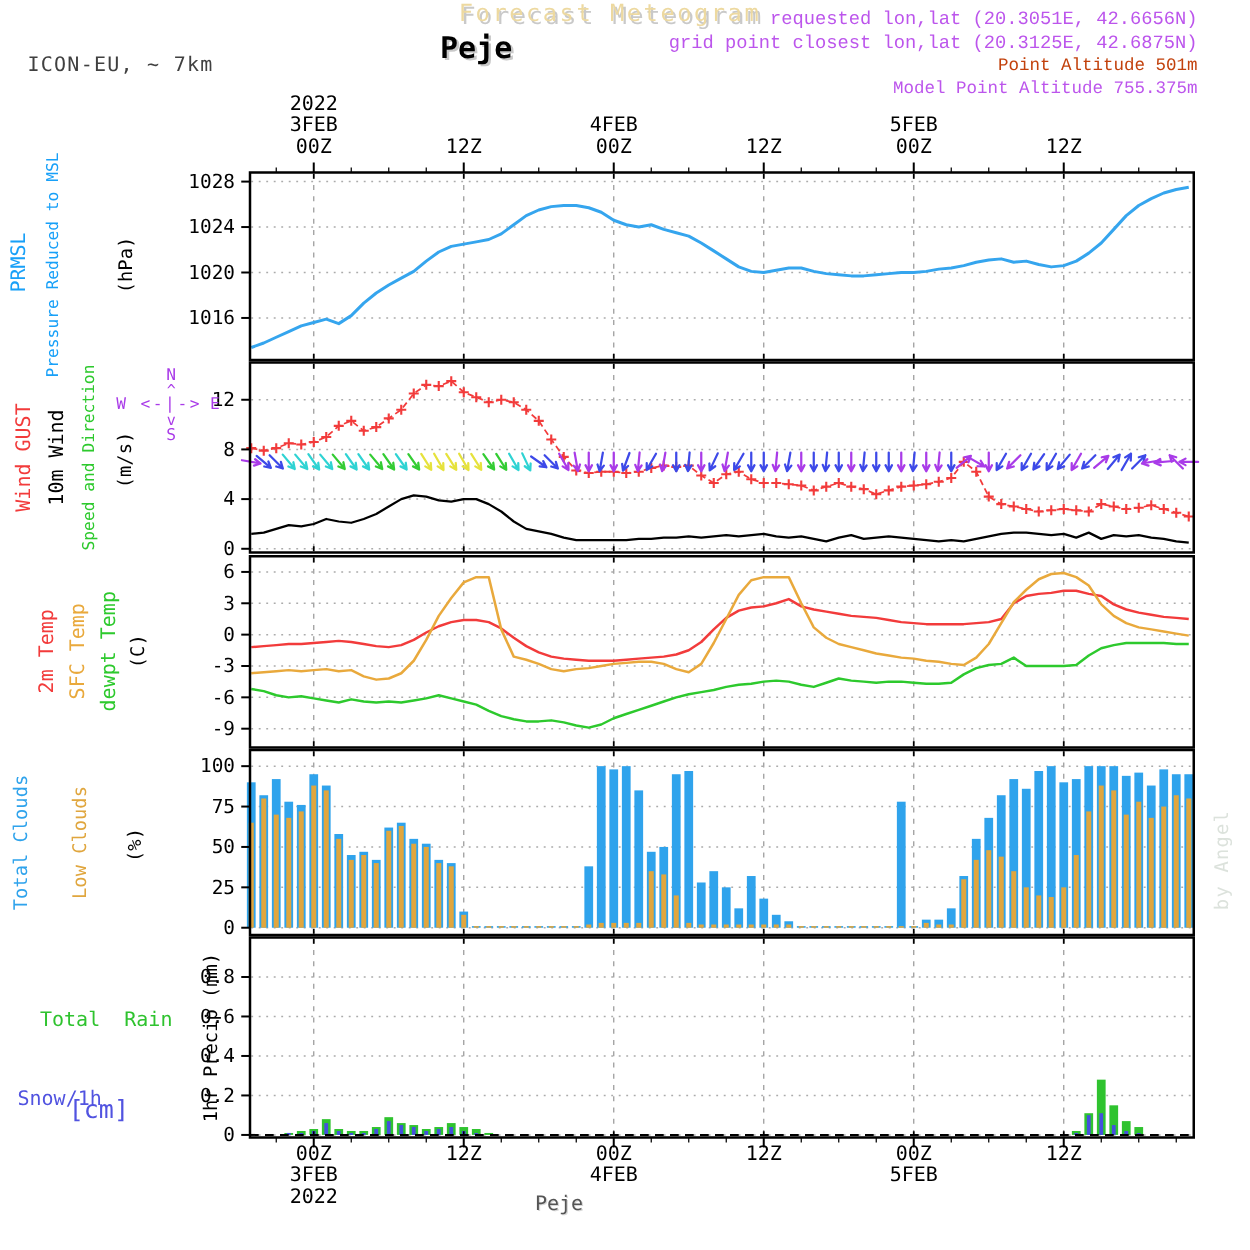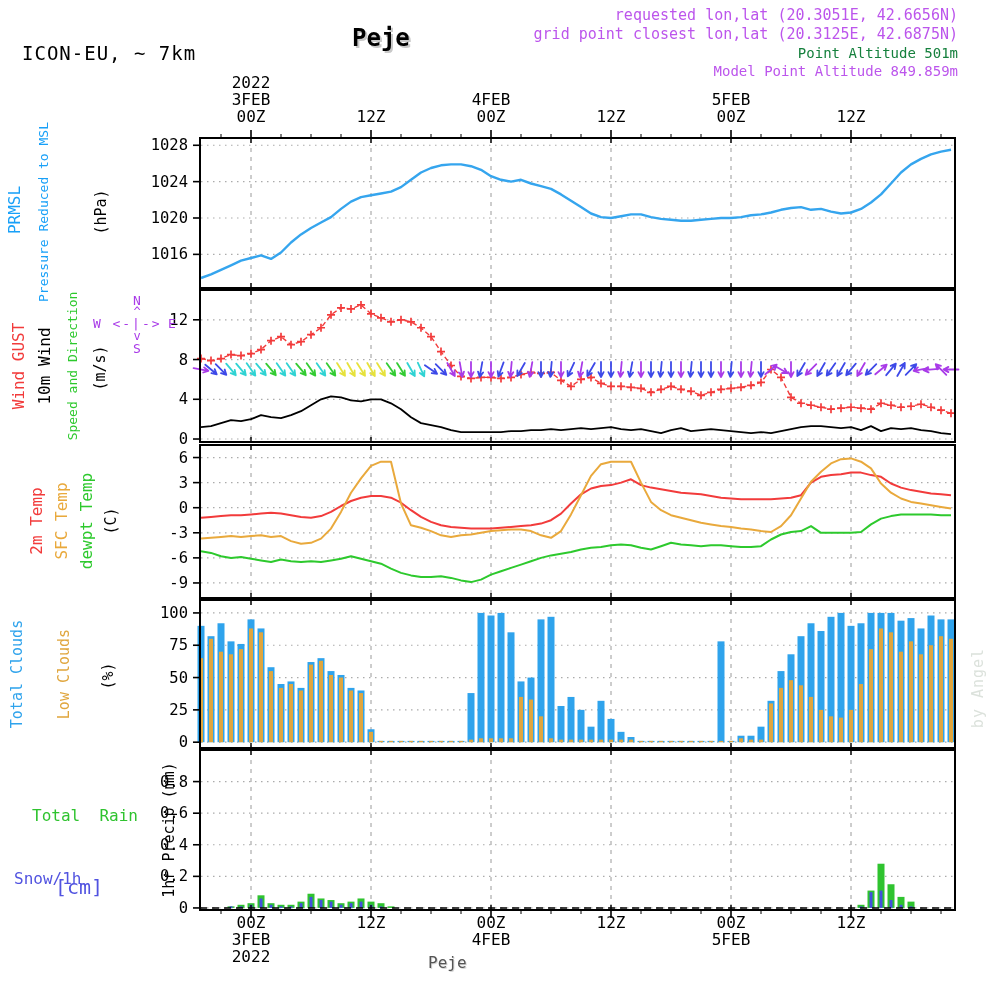--- a/index.html
+++ b/index.html
@@ -1,21 +1,21 @@
 <!DOCTYPE html>
 <html><head>
 <meta charset="utf-8">
 <style>
   html,body{margin:0;padding:0;background:#fff;}
   .page{position:relative;width:1000px;height:1000px;background:#fff;overflow:hidden;
         font-family:"DejaVu Sans Mono",monospace;}
   .lbl{position:absolute;white-space:pre;line-height:1;}
   .ctr{transform:translate(-50%,0);}
   .vlab{position:absolute;white-space:pre;line-height:1;transform:translate(-50%,-50%) rotate(-90deg);}
-  .rgt{position:absolute;white-space:pre;line-height:1;right:42px;text-align:right;}
+  .rgt{position:absolute;white-space:pre;line-height:1;right:42px;text-align:right;font-family:Liberation Mono, monospace;}
   #plot{position:absolute;left:0;top:0;}
   .shadow{text-shadow:2px 2px 0 #c9c9c9;}
   .softshadow{text-shadow:1px 1px 0 #d8d8d8;}
 </style>
 </head>
 <body>
 
 <div class="page">
 
   <svg id="plot" width="1000" height="1000">
@@ -552,26 +552,27 @@
         <text x="371" y="928" text-anchor="middle" font-size="16px" font-family="&quot;DejaVu Sans Mono&quot;,monospace" fill="#000">12Z</text>
         <text x="491" y="928" text-anchor="middle" font-size="16px" font-family="&quot;DejaVu Sans Mono&quot;,monospace" fill="#000">00Z</text>
         <text x="491" y="945" text-anchor="middle" font-size="16px" font-family="&quot;DejaVu Sans Mono&quot;,monospace" fill="#000">4FEB</text>
         <text x="611" y="928" text-anchor="middle" font-size="16px" font-family="&quot;DejaVu Sans Mono&quot;,monospace" fill="#000">12Z</text>
         <text x="731" y="928" text-anchor="middle" font-size="16px" font-family="&quot;DejaVu Sans Mono&quot;,monospace" fill="#000">00Z</text>
         <text x="731" y="945" text-anchor="middle" font-size="16px" font-family="&quot;DejaVu Sans Mono&quot;,monospace" fill="#000">5FEB</text>
         <text x="851" y="928" text-anchor="middle" font-size="16px" font-family="&quot;DejaVu Sans Mono&quot;,monospace" fill="#000">12Z</text>
       </g>
     </svg>
 
+  <div class="lbl ctr shadow" style="left:488px;top:2px;font-size:19px;letter-spacing:2px;color:#EDD9A0;">Forecast Meteogram</div>
   <div class="lbl shadow" style="left:352px;top:26px;font-size:24px;font-weight:bold;color:#000;">Peje</div>
   <div class="rgt" style="top:8px;font-size:15px;color:#BC55EC;">requested lon,lat (20.3051E, 42.6656N)</div>
   <div class="rgt" style="top:27px;font-size:15px;color:#BC55EC;">grid point closest lon,lat (20.3125E, 42.6875N)</div>
-  <div class="rgt" style="top:46px;font-size:14px;color:#15803d;">Point Altitude 501m</div>
-  <div class="rgt" style="top:64px;font-size:14px;color:#BC55EC;">Model Point Altitude 849.859m</div>
-  <div class="lbl" style="left:22px;top:44px;font-size:19px;letter-spacing:1px;color:#000000;">ICON-EU, ~ 7km</div>
+  <div class="rgt" style="top:46px;font-size:14px;color:#c2410c;">Point Altitude 501m</div>
+  <div class="rgt" style="top:64px;font-size:14px;color:#BC55EC;">Model Point Altitude 755.375m</div>
+  <div class="lbl" style="left:22px;top:44px;font-size:16px;letter-spacing:1px;color:#404040;">ICON-EU, ~ 7km</div>
 
   <div class="vlab" style="left:15px;top:210px;font-size:16px;color:#18A0F8;">PRMSL</div>
   <div class="vlab" style="left:43px;top:212px;font-size:13px;color:#18A0F8;">Pressure Reduced to MSL</div>
   <div class="vlab" style="left:101px;top:212px;font-size:15px;color:#000;">(hPa)</div>
 
   <div class="vlab" style="left:19px;top:366px;font-size:16px;color:#F23B3B;">Wind GUST</div>
   <div class="vlab" style="left:45px;top:366px;font-size:16px;color:#000;">10m Wind</div>
   <div class="vlab" style="left:72px;top:366px;font-size:13px;color:#2DC92D;">Speed and Direction</div>
   <div class="vlab" style="left:100px;top:368px;font-size:15px;color:#000;">(m/s)</div>
 

